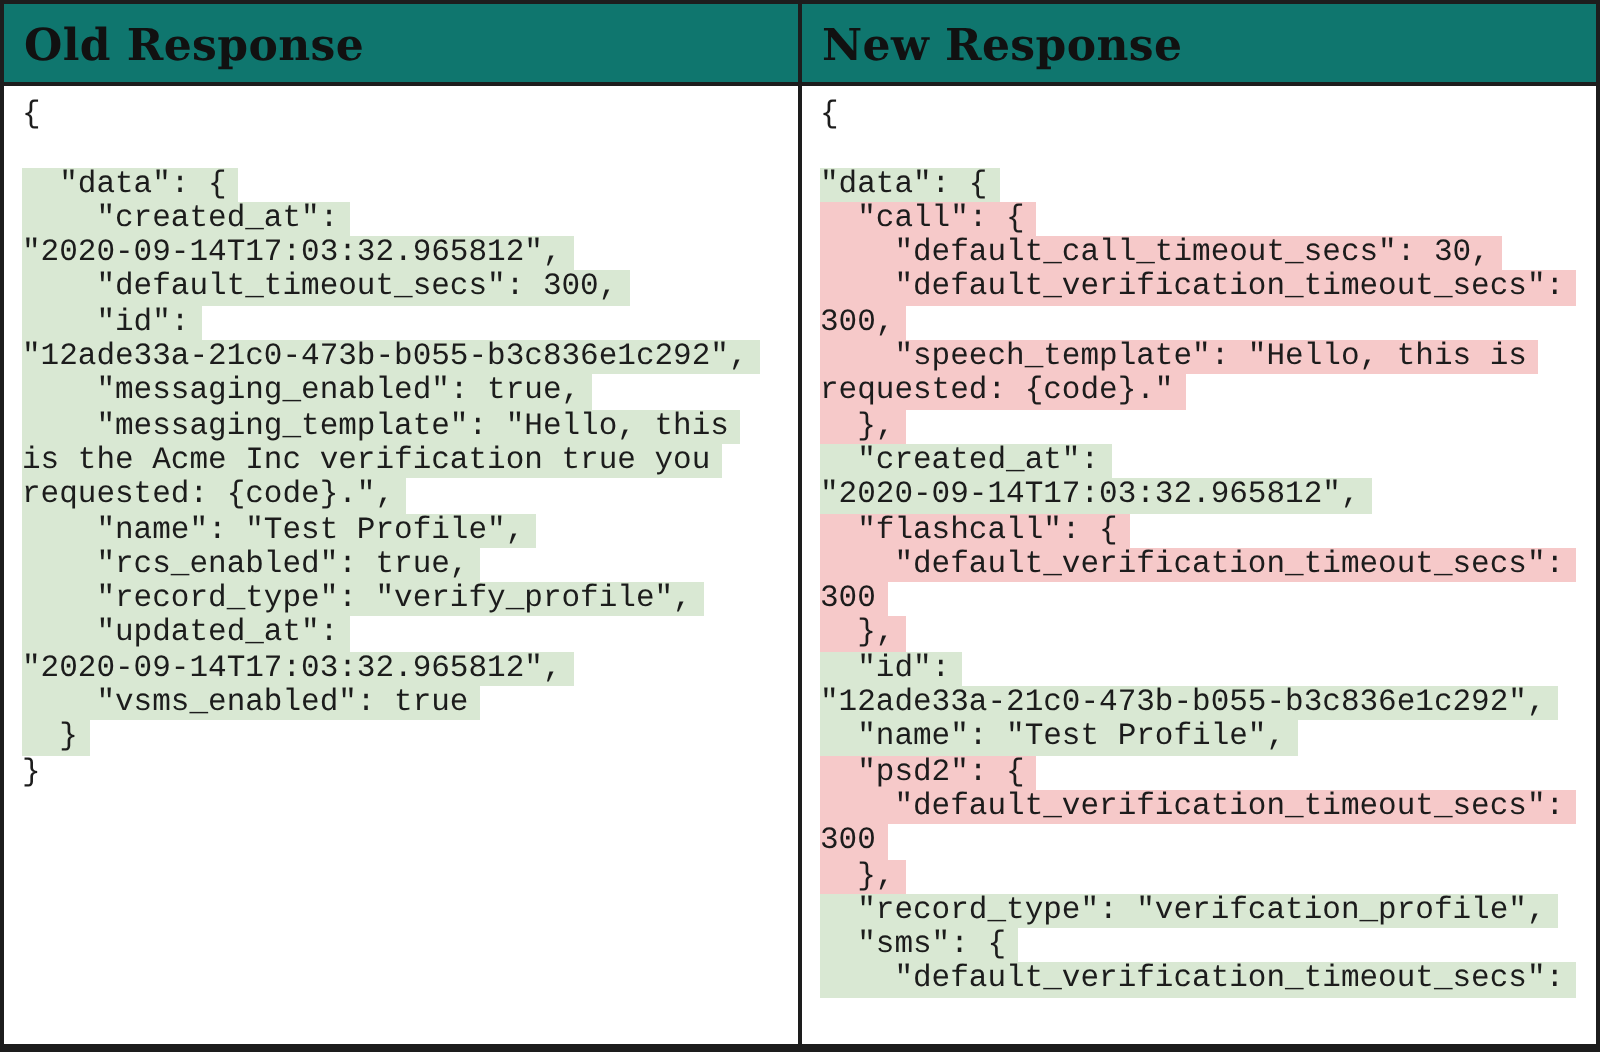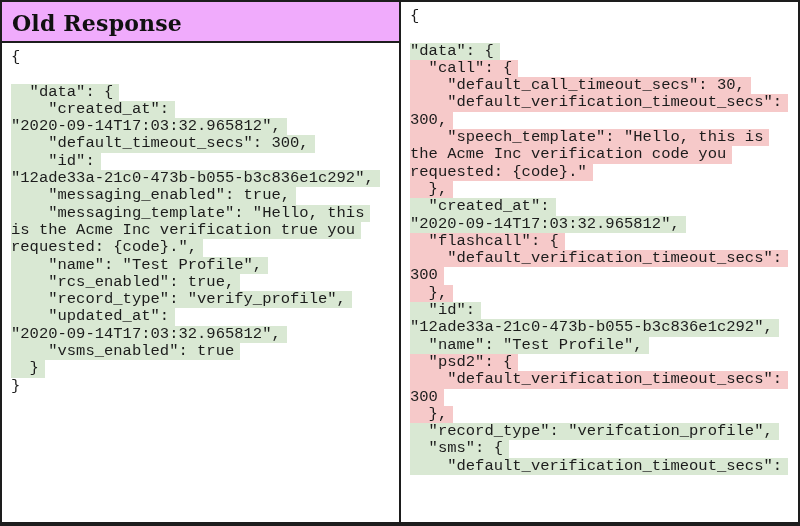--- a/index.html
+++ b/index.html
@@ -26,21 +26,21 @@
   .col-header {
     height: 41px;
     flex: 0 0 41px;
     border-bottom: 2px solid var(--border, #1d1d1d);
     font-family: "DejaVu Serif", "Liberation Serif", serif;
     font-weight: bold;
     font-size: 22px;
     letter-spacing: 0.2px;
     color: #111111;
     padding: 8px 10px 0 10px;
-    background: #f0abfc;
+    background: #0f766e;
     white-space: nowrap;
   }
   .code {
     flex: 1;
     overflow: hidden;
     padding: 6px 0 0 9px;
     font-family: "Liberation Mono", "DejaVu Sans Mono", monospace;
     font-size: 15.5px;
     line-height: 17.3px;
     color: var(--text, #1c1c1c);
@@ -78,30 +78,30 @@
         <div class="line hl-g">    "rcs_enabled": true,</div>
         <div class="line hl-g">    "record_type": "verify_profile",</div>
         <div class="line hl-g">    "updated_at":</div>
         <div class="line hl-g">"2020-09-14T17:03:32.965812",</div>
         <div class="line hl-g">    "vsms_enabled": true</div>
         <div class="line hl-g">  }</div>
         <div class="line hl-n">}</div>
       </div>
   </div>
   <div class="col right">
+    <div class="col-header">New Response</div>
     <div class="code">
         <div class="line hl-n">{</div>
         <div class="line hl-n"></div>
         <div class="line hl-g">"data": {</div>
         <div class="line hl-p">  "call": {</div>
         <div class="line hl-p">    "default_call_timeout_secs": 30,</div>
         <div class="line hl-p">    "default_verification_timeout_secs":</div>
         <div class="line hl-p">300,</div>
         <div class="line hl-p">    "speech_template": "Hello, this is</div>
-        <div class="line hl-p">the Acme Inc verification code you</div>
         <div class="line hl-p">requested: {code}."</div>
         <div class="line hl-p">  },</div>
         <div class="line hl-g">  "created_at":</div>
         <div class="line hl-g">"2020-09-14T17:03:32.965812",</div>
         <div class="line hl-p">  "flashcall": {</div>
         <div class="line hl-p">    "default_verification_timeout_secs":</div>
         <div class="line hl-p">300</div>
         <div class="line hl-p">  },</div>
         <div class="line hl-g">  "id":</div>
         <div class="line hl-g">"12ade33a-21c0-473b-b055-b3c836e1c292",</div>

